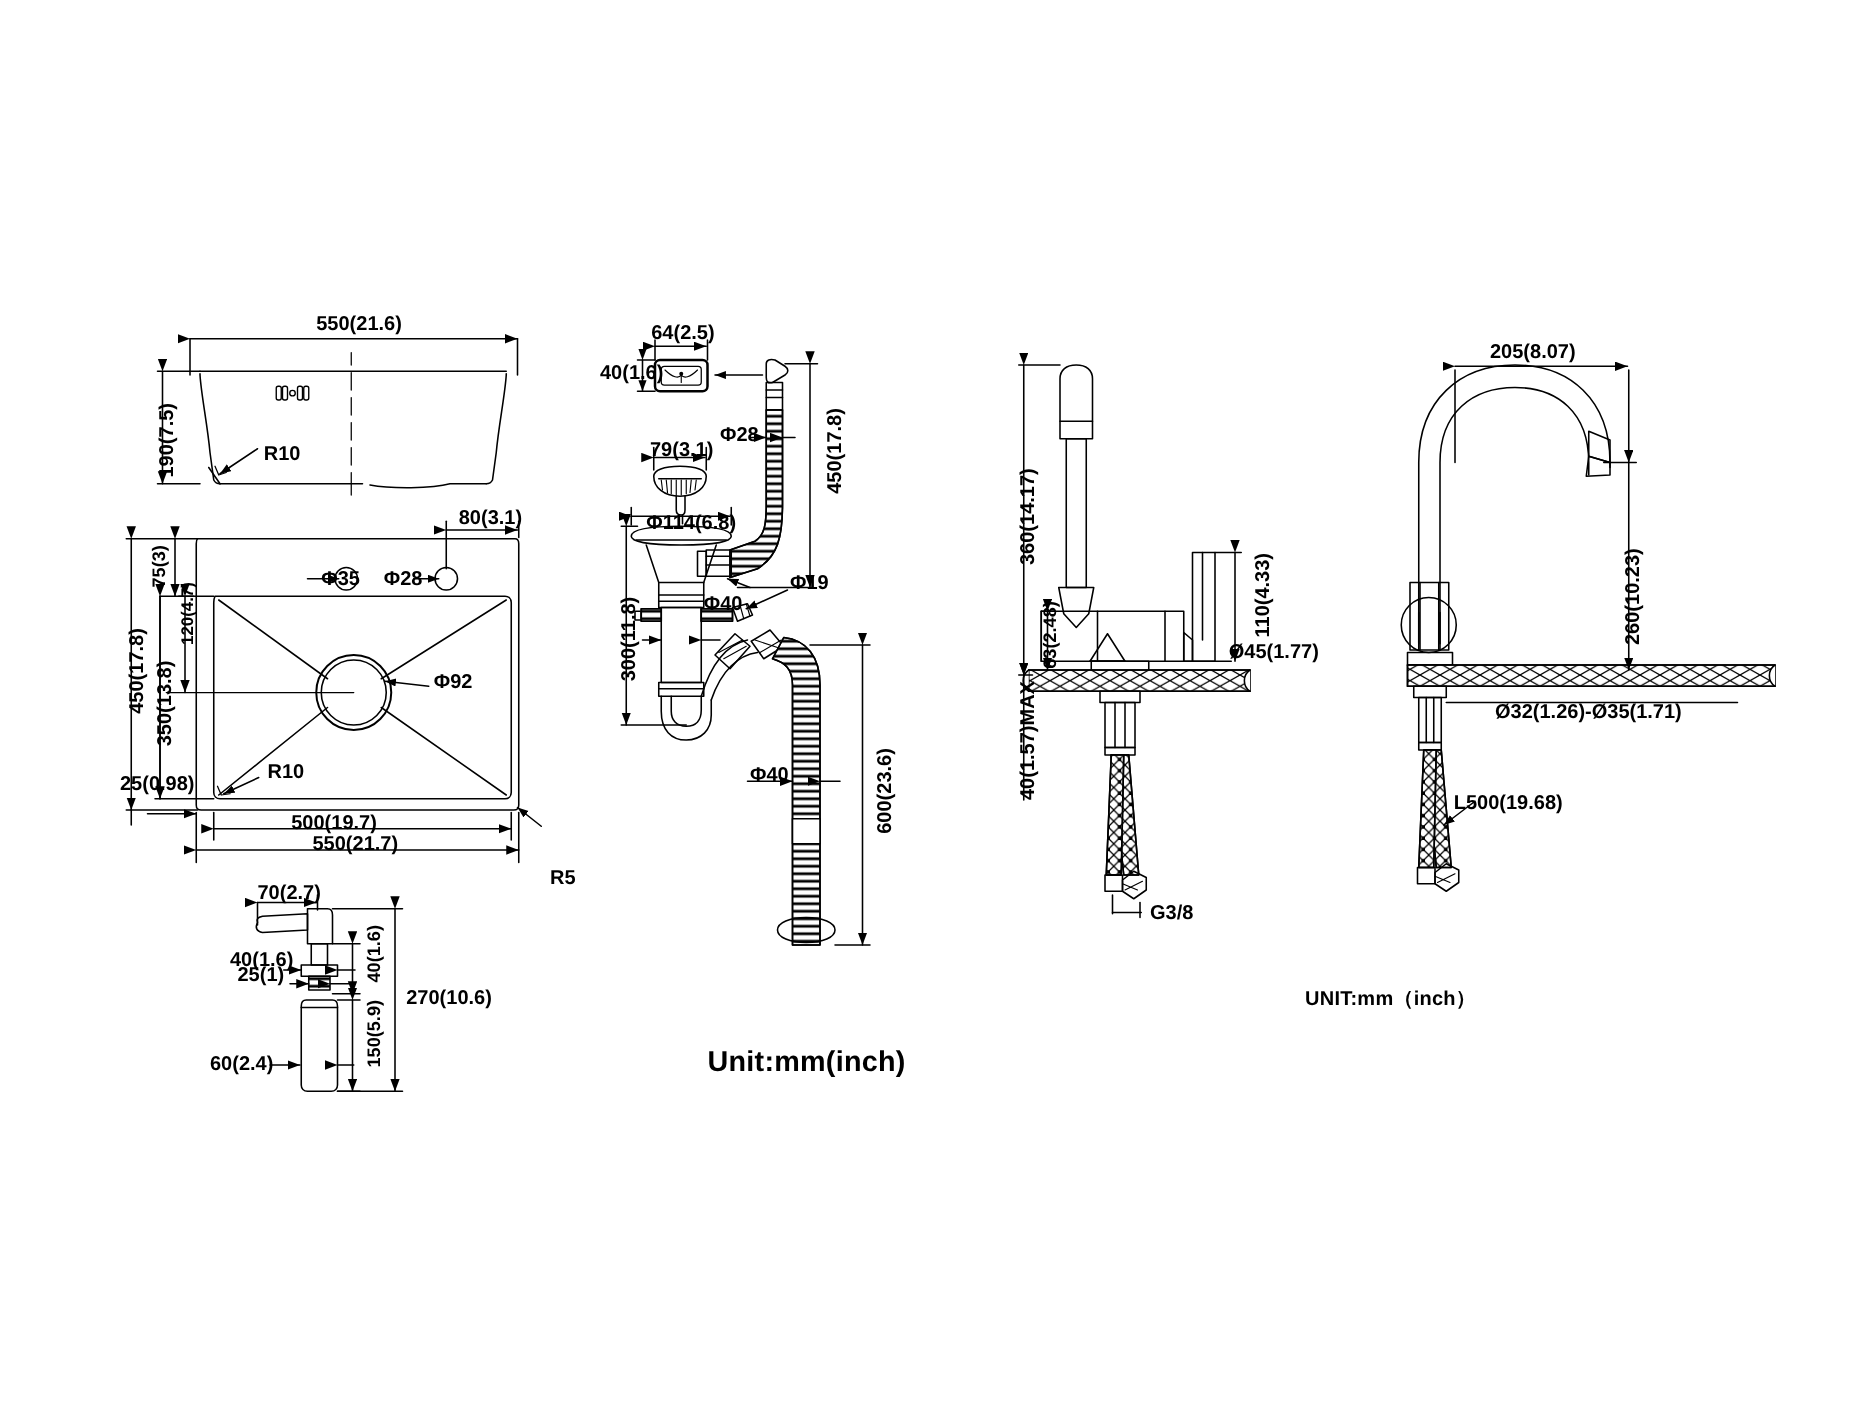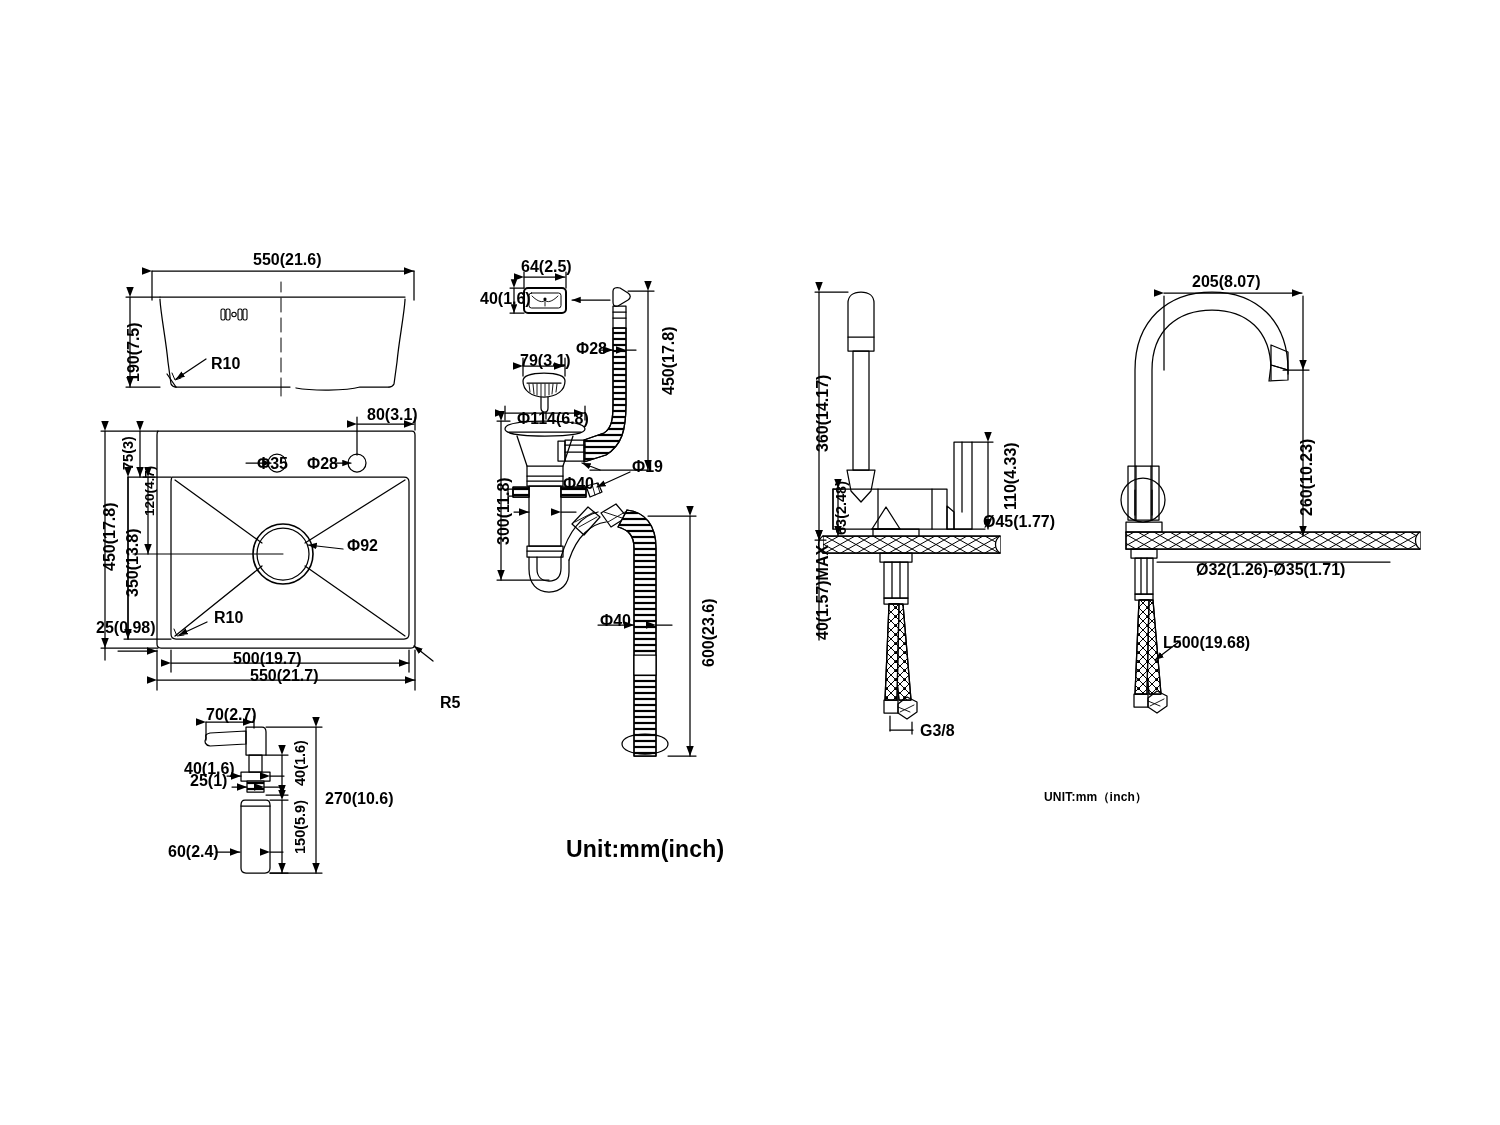--- a/index.html
+++ b/index.html
@@ -426,15 +426,15 @@
 <div class="lbl s16 rot" style="left:1002px;top:510px;">110(4.33)</div>
 <div class="lbl s16" style="left:983px;top:513px;">Ø45(1.77)</div>
 <div class="lbl s16" style="left:920px;top:722px;">G3/8</div>
 
 <div class="lbl s16" style="left:1192px;top:273px;">205(8.07)</div>
 <div class="lbl s16 rot" style="left:1298px;top:516px;">260(10.23)</div>
 <div class="lbl s16" style="left:1196px;top:561px;">Ø32(1.26)-Ø35(1.71)</div>
 <div class="lbl s16" style="left:1163px;top:634px;">L500(19.68)</div>
 
 <div class="lbl unit" style="left:566px;top:836px;">Unit:mm(inch)</div>
-<div class="lbl unit" style="left:1044px;top:789px;font-size:12px;">UNIT:mm（inch）</div>
+<div class="lbl unit" style="left:1044px;top:789px;font-size:16px;">UNIT:mm（inch）</div>
 
 </div>
 
 </body></html>

